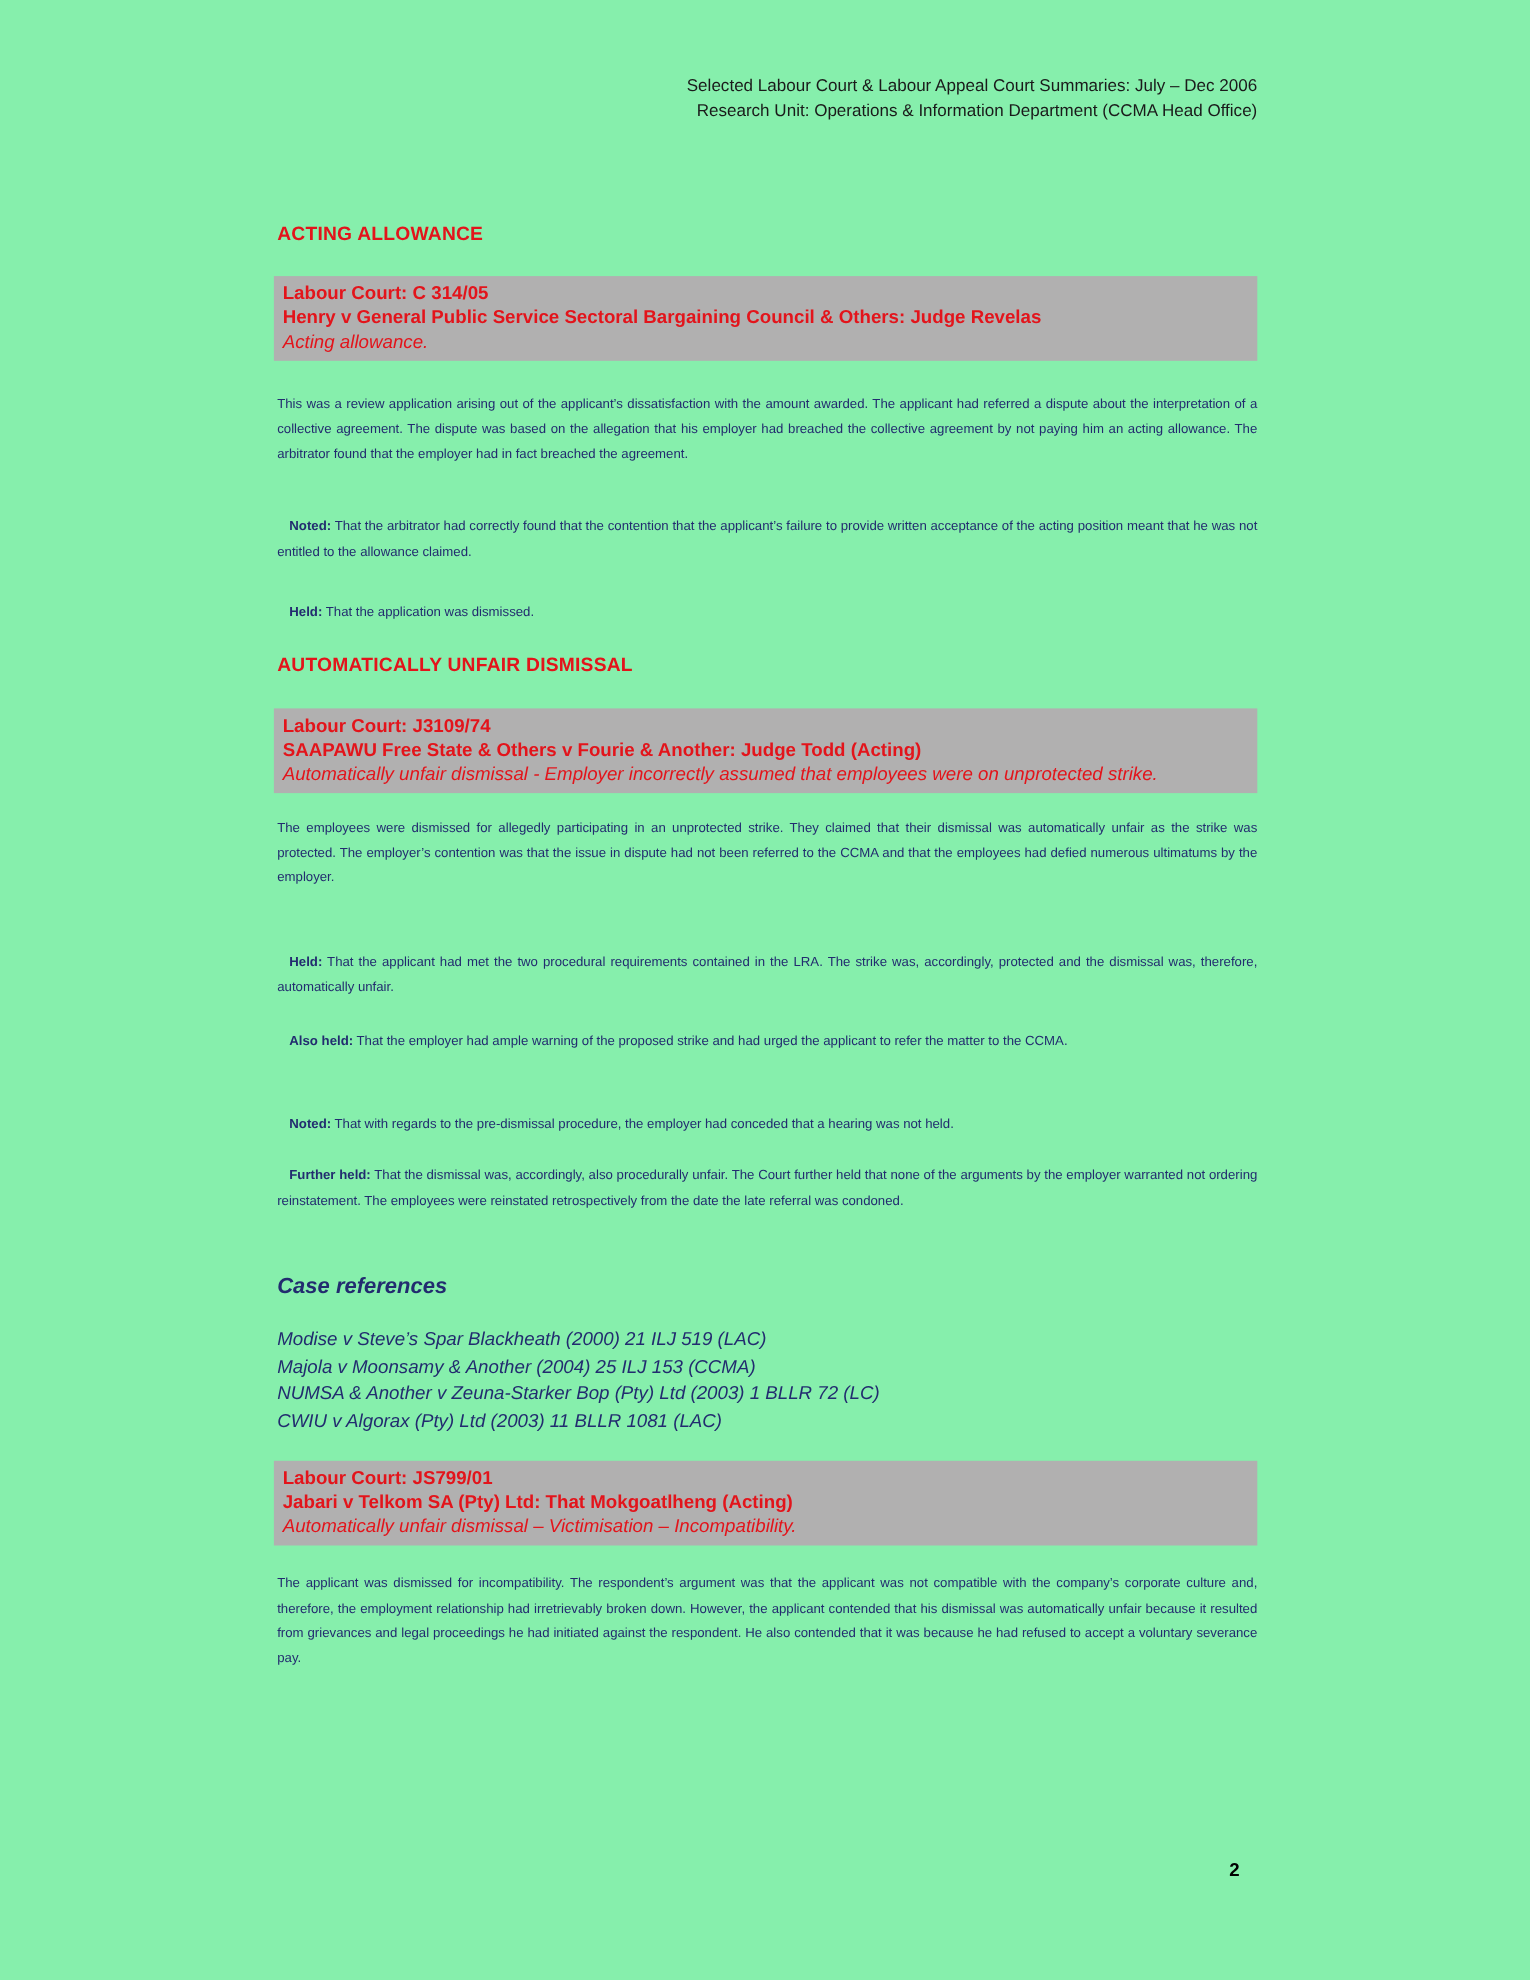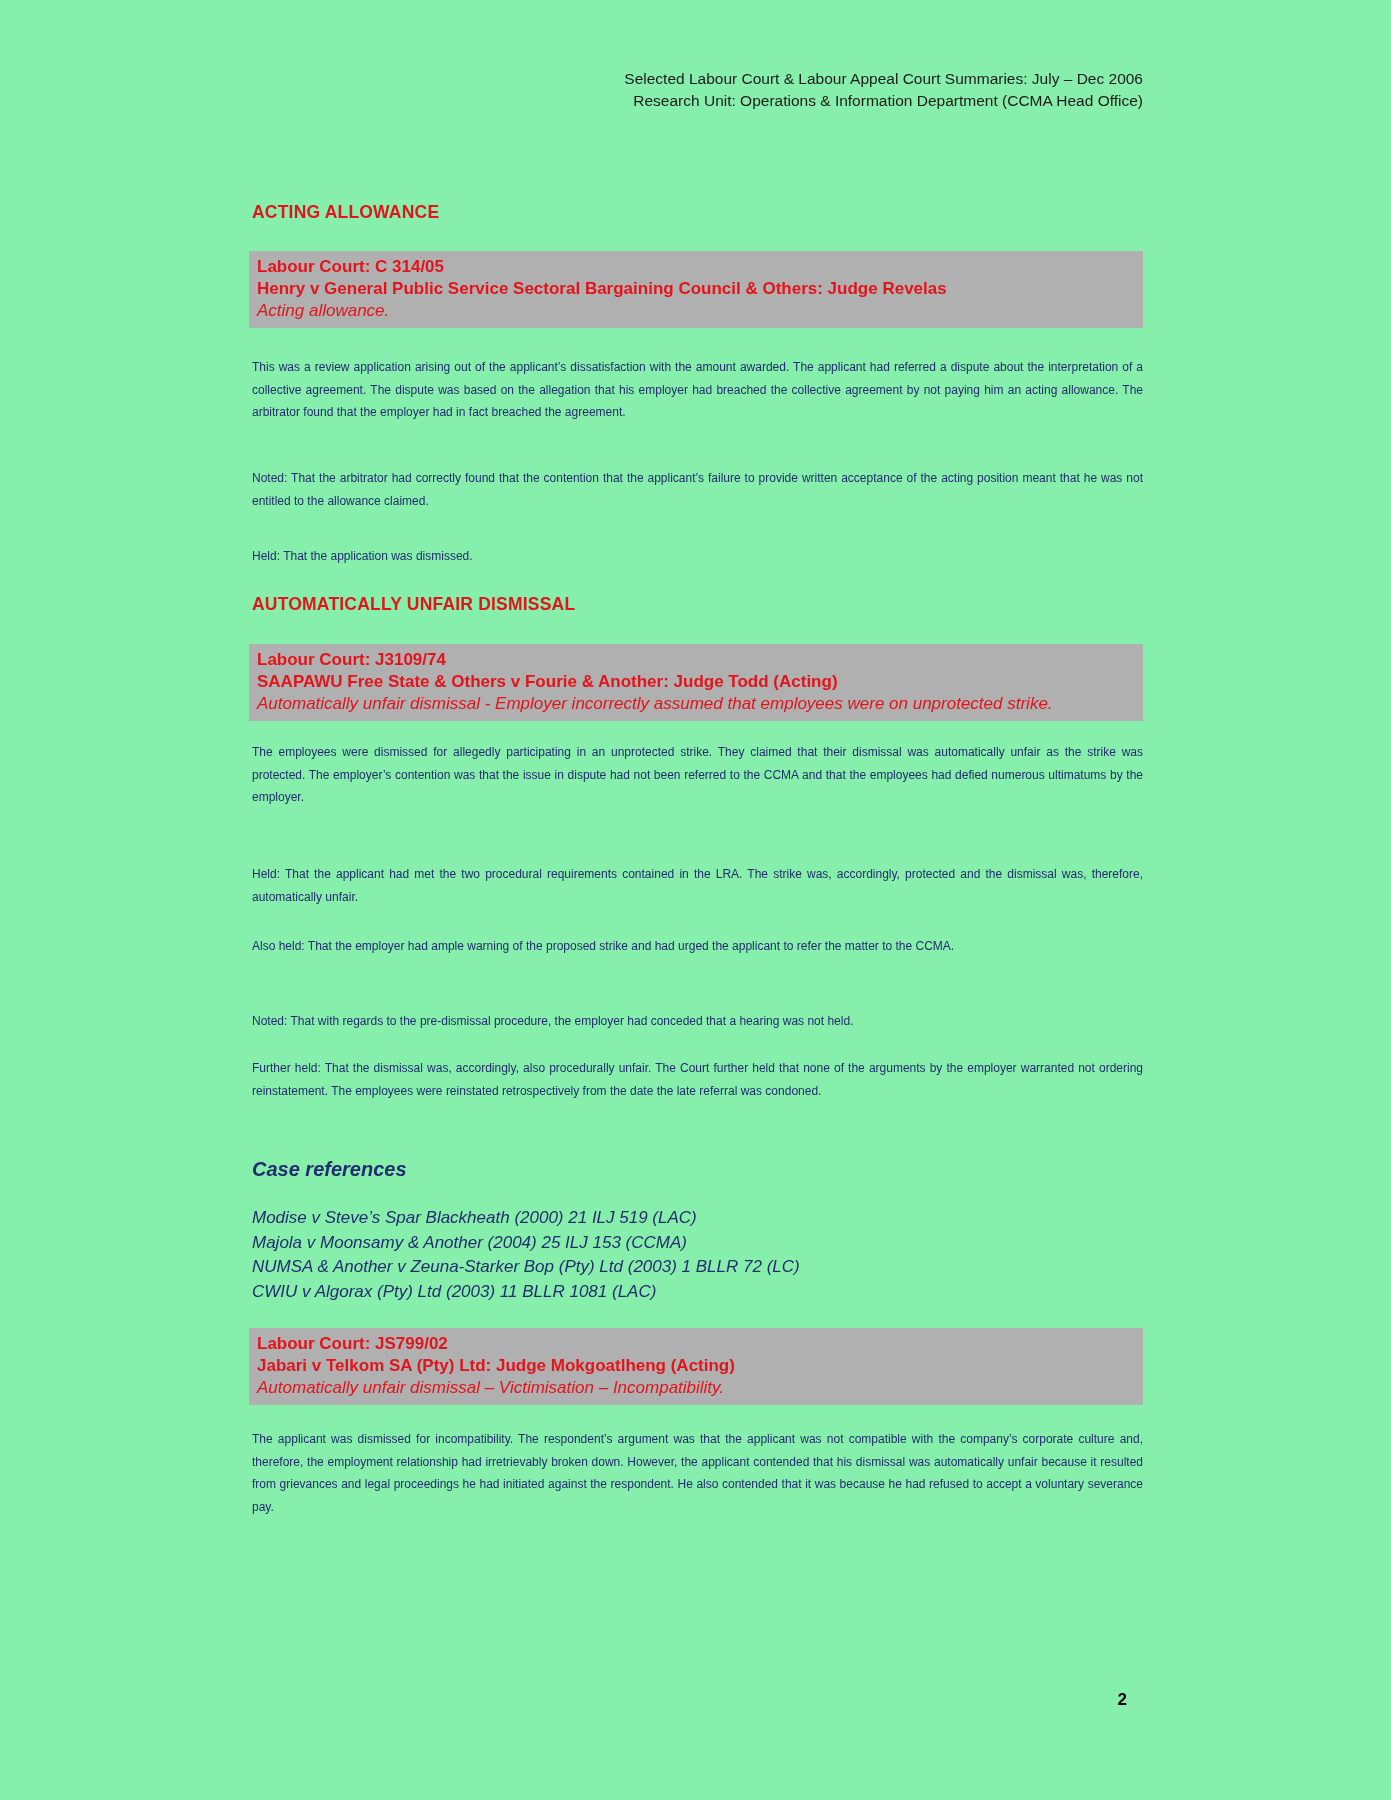--- a/index.html
+++ b/index.html
@@ -32,21 +32,21 @@
     background:var(--gray);
     padding:5px 8px 6px 8px;
     font-size:17px;line-height:22px;color:var(--red);
   }
   .case-box .court, .case-box .title{font-weight:bold;}
   .case-box .subject{font-style:italic;}
   .body-para{
     font-size:12px;line-height:22.5px;color:var(--navy);
     text-align:justify;
   }
-  .body-para .lead{font-weight:normal;}
+  .body-para .lead{font-weight:bold;margin-left:11px;}
   .refs-heading{
     font-size:20px;font-weight:bold;font-style:italic;color:var(--navy);
   }
   .refs-list{
     font-size:17px;line-height:24.5px;font-style:italic;color:var(--navy);
     list-style:none;
   }
   .page-number{
     top:1690px;text-align:right;padding-right:16px;
     font-size:17px;font-weight:bold;color:#000;
@@ -114,22 +114,22 @@
   <div id="refs-h" class="blk refs-heading">Case references</div>
 
   <ul id="refs" class="blk refs-list">
     <li>Modise v Steve’s Spar Blackheath (2000) 21 ILJ 519 (LAC)</li>
     <li>Majola v Moonsamy &amp; Another (2004) 25 ILJ 153 (CCMA)</li>
     <li>NUMSA &amp; Another v Zeuna-Starker Bop (Pty) Ltd (2003) 1 BLLR 72 (LC)</li>
     <li>CWIU v Algorax (Pty) Ltd (2003) 11 BLLR 1081 (LAC)</li>
   </ul>
 
   <div id="box3" class="blk case-box">
-    <div class="court">Labour Court: JS799/02</div>
-    <div class="title">Jabari v Telkom SA (Pty) Ltd: Judge Mokgoatlheng (Acting)</div>
+    <div class="court">Labour Court: JS799/01</div>
+    <div class="title">Jabari v Telkom SA (Pty) Ltd: That Mokgoatlheng (Acting)</div>
     <div class="subject">Automatically unfair dismissal – Victimisation – Incompatibility.</div>
   </div>
 
   <p id="p-intro3" class="blk body-para">The applicant was dismissed for incompatibility. The respondent’s argument was that the applicant was not compatible with the company’s corporate culture and, therefore, the employment relationship had irretrievably broken down. However, the applicant contended that his dismissal was automatically unfair because it resulted from grievances and legal proceedings he had initiated against the respondent. He also contended that it was because he had refused to accept a voluntary severance pay.</p>
 
   <div class="blk page-number">2</div>
 
 </div>
 
 </body></html>

